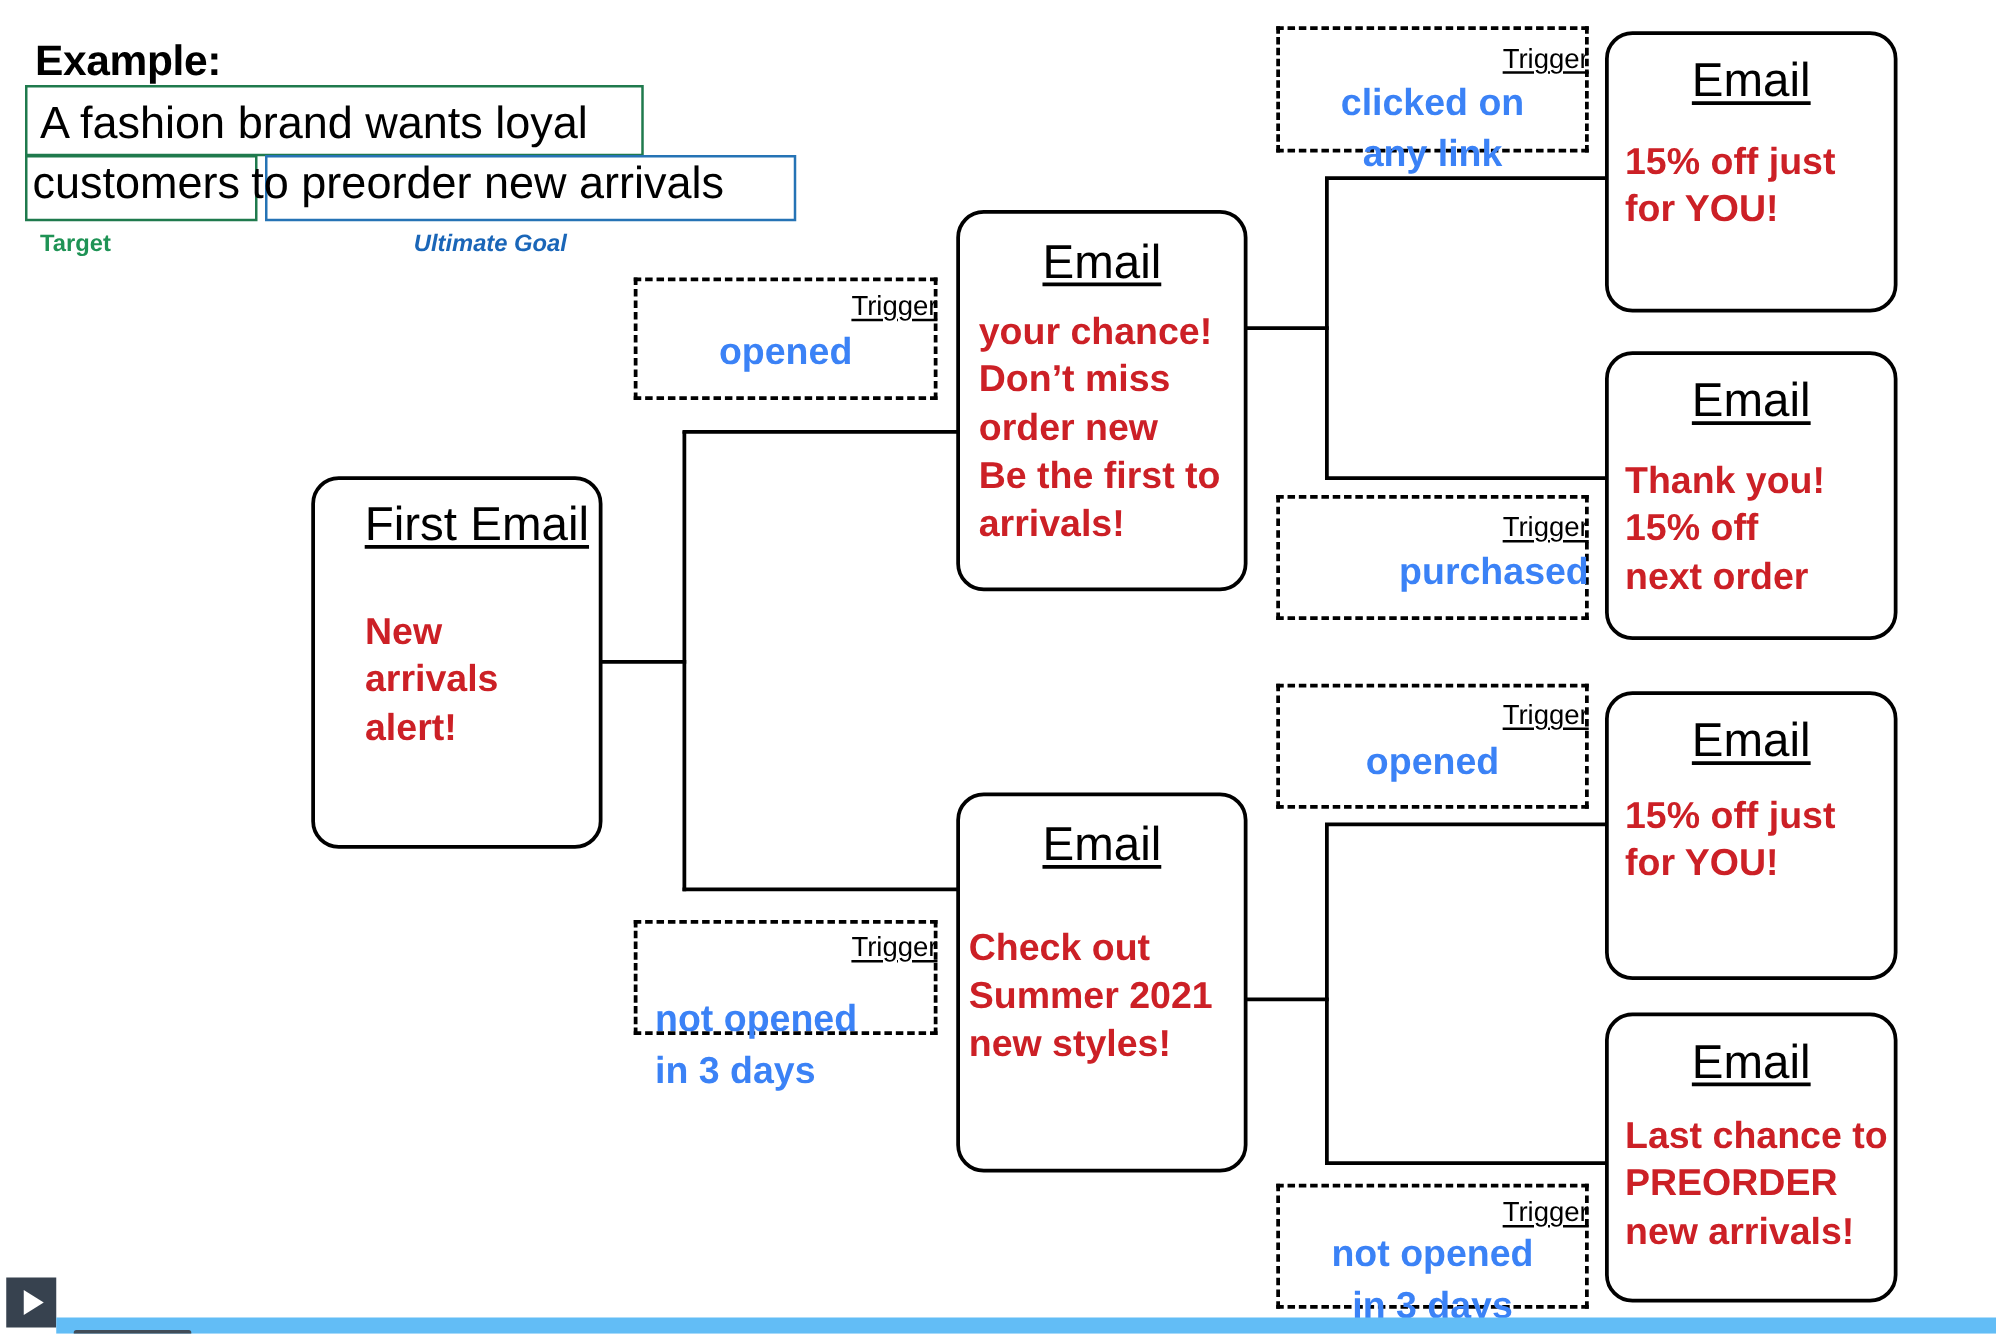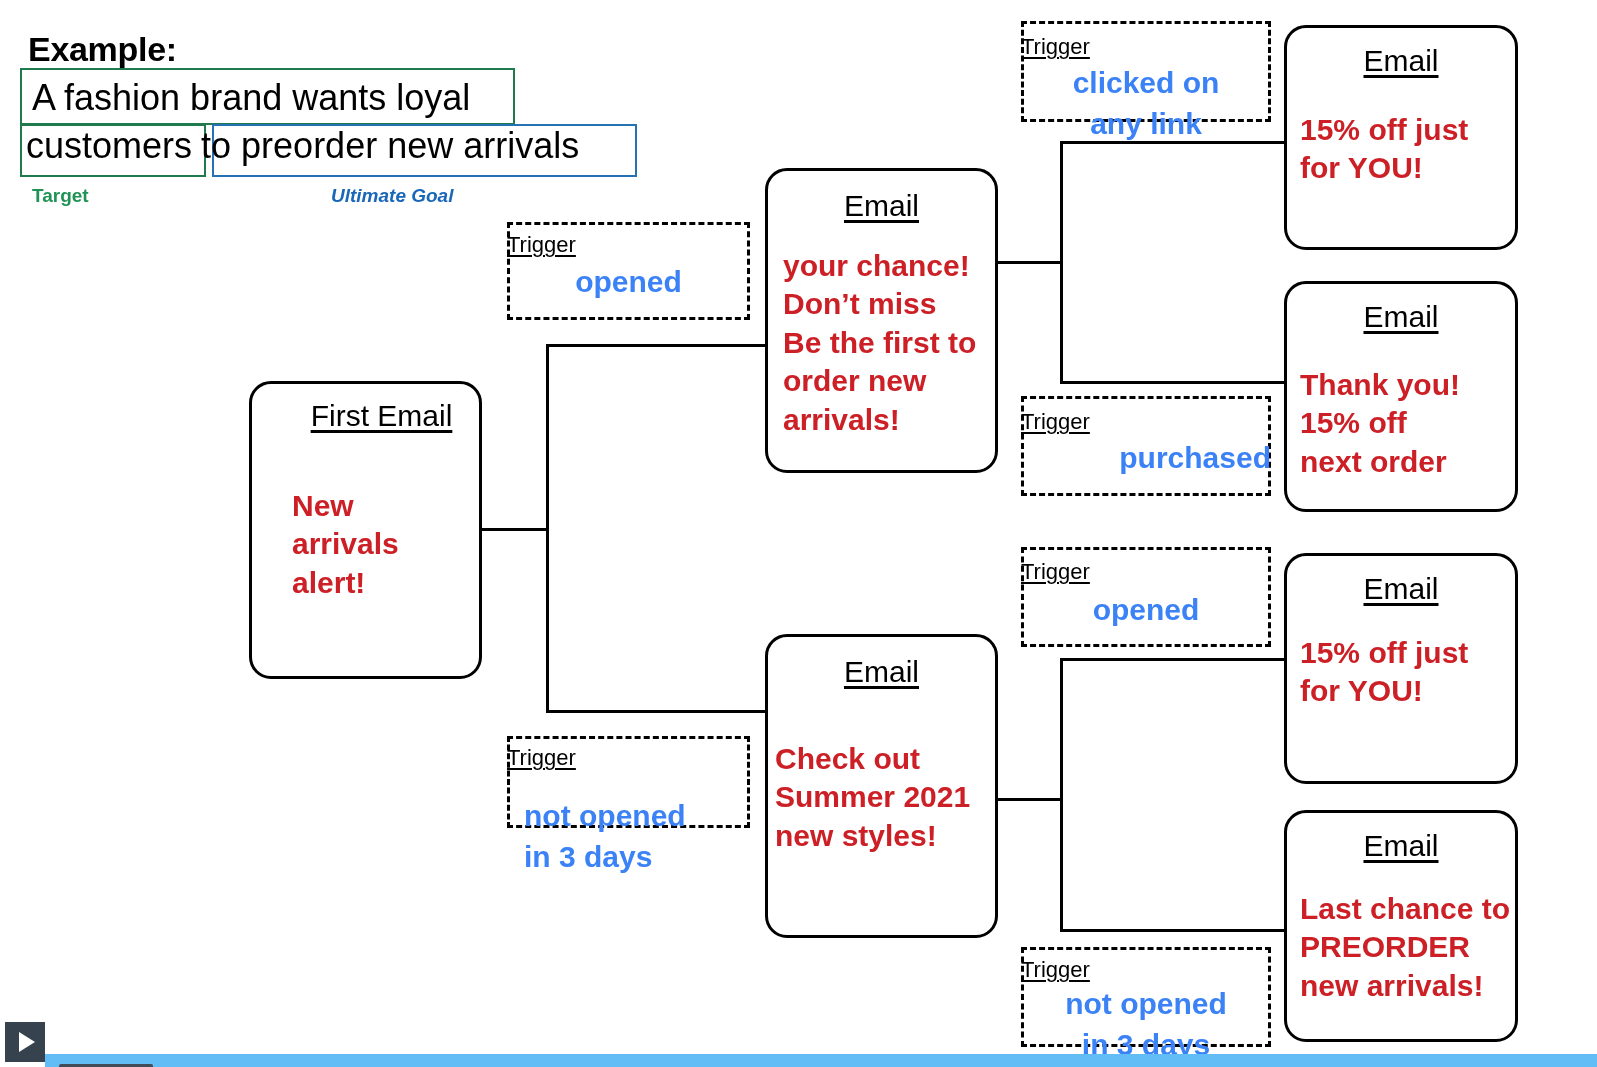--- a/index.html
+++ b/index.html
@@ -78,21 +78,21 @@
     position: absolute;
     background: #ffffff;
     border: 3px solid #000000;
     border-radius: 22px;
     z-index: 4;
   }
   .node-title {
     position: absolute;
     left: 0; right: 0;
     text-align: center;
-    font-size: 30px;
+    font-size: 38px;
     color: #000000;
     text-decoration: underline;
     text-underline-offset: 4px;
     text-decoration-thickness: 3px;
     white-space: nowrap;
   }
   .node-body {
     position: absolute;
     font-size: 30px;
     font-weight: bold;
@@ -105,21 +105,21 @@
   
   .trigger {
     position: absolute;
     background: transparent;
     border: 3px dashed #000000;
     z-index: 6;
   }
   .trigger-title {
     position: absolute;
     left: 0; right: 0;
-    text-align: left;
+    text-align: right;
     font-size: 22px;
     color: #000000;
     text-decoration: underline;
     text-underline-offset: 3px;
     text-decoration-thickness: 2px;
     white-space: nowrap;
   }
   .trigger-value {
     position: absolute;
     font-size: 30px;
@@ -232,22 +232,22 @@
   <div class="trigger" style="left:507px; top:222px; width:243px; height:98px;"></div>
   <div class="trigger-title" style="left:507px; top:232px; width:243px;">Trigger</div>
   <div class="trigger-value" style="left:507px; top:261px; width:243px; text-align:center;">opened</div>
 
   <div class="node" style="left:765px; top:168px; width:233px; height:305px;">
     <div class="node-title" style="top:18px;">Email</div>
   </div>
   <div class="node-body" style="left:783px; top:247px; z-index:5;">
     <div>your chance!</div>
     <div>Don’t miss</div>
+    <div>order new</div>
     <div>Be the first to</div>
-    <div>order new</div>
     <div>arrivals!</div>
   </div>
 
   <div class="trigger" style="left:1021px; top:21px; width:250px; height:101px;"></div>
   <div class="trigger-title" style="left:1021px; top:34px; width:250px;">Trigger</div>
   <div class="trigger-value" style="left:1021px; top:62px; width:250px; text-align:center;">
     <div>clicked on</div>
     <div>any link</div>
   </div>
 

